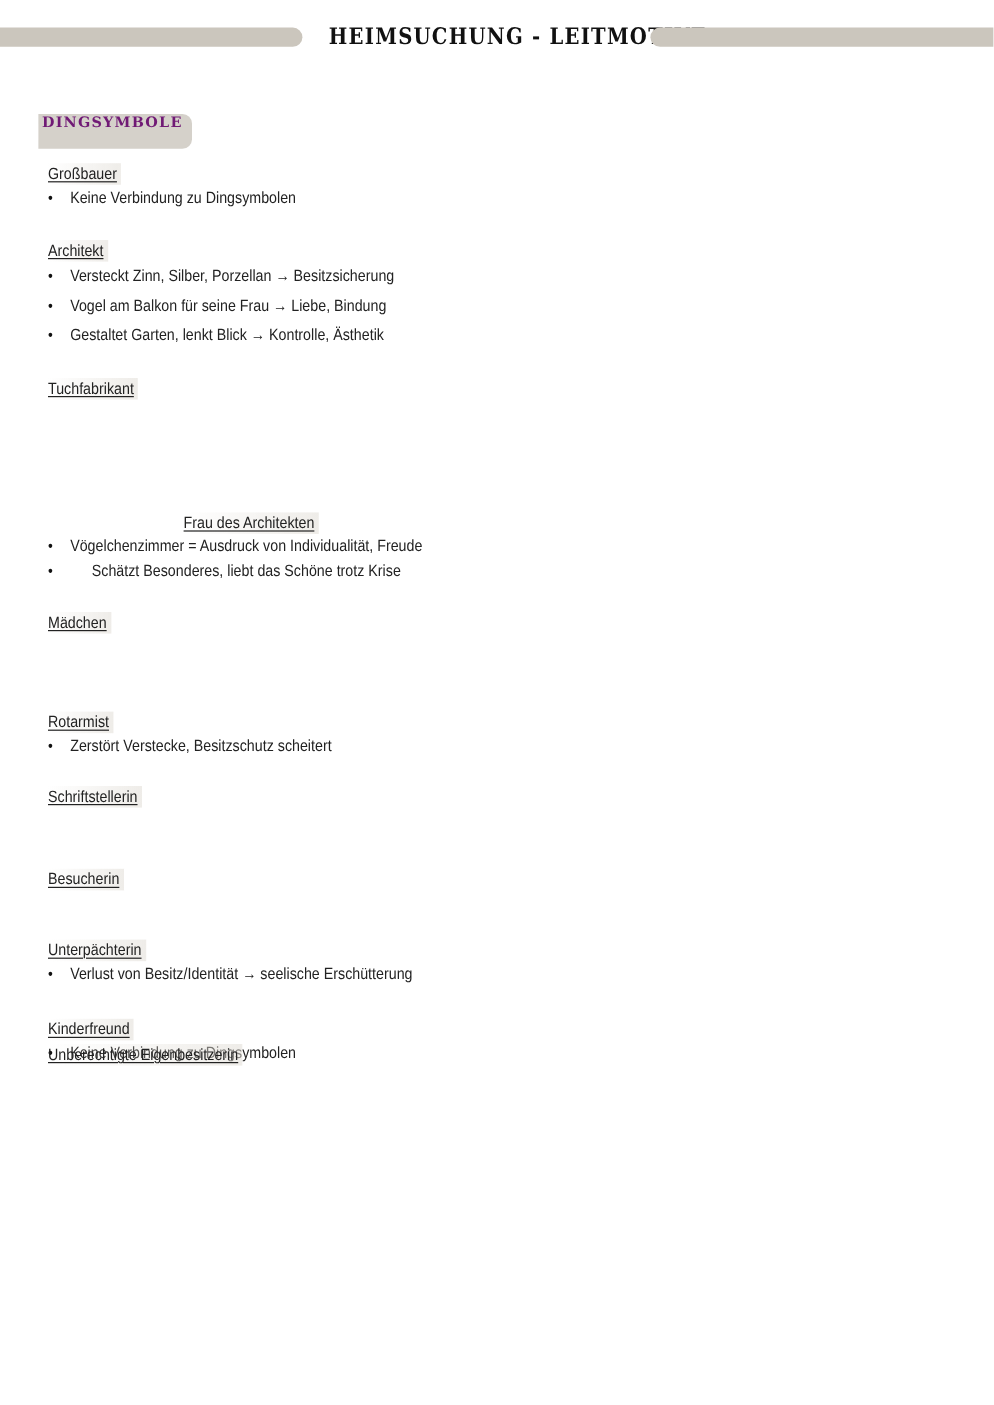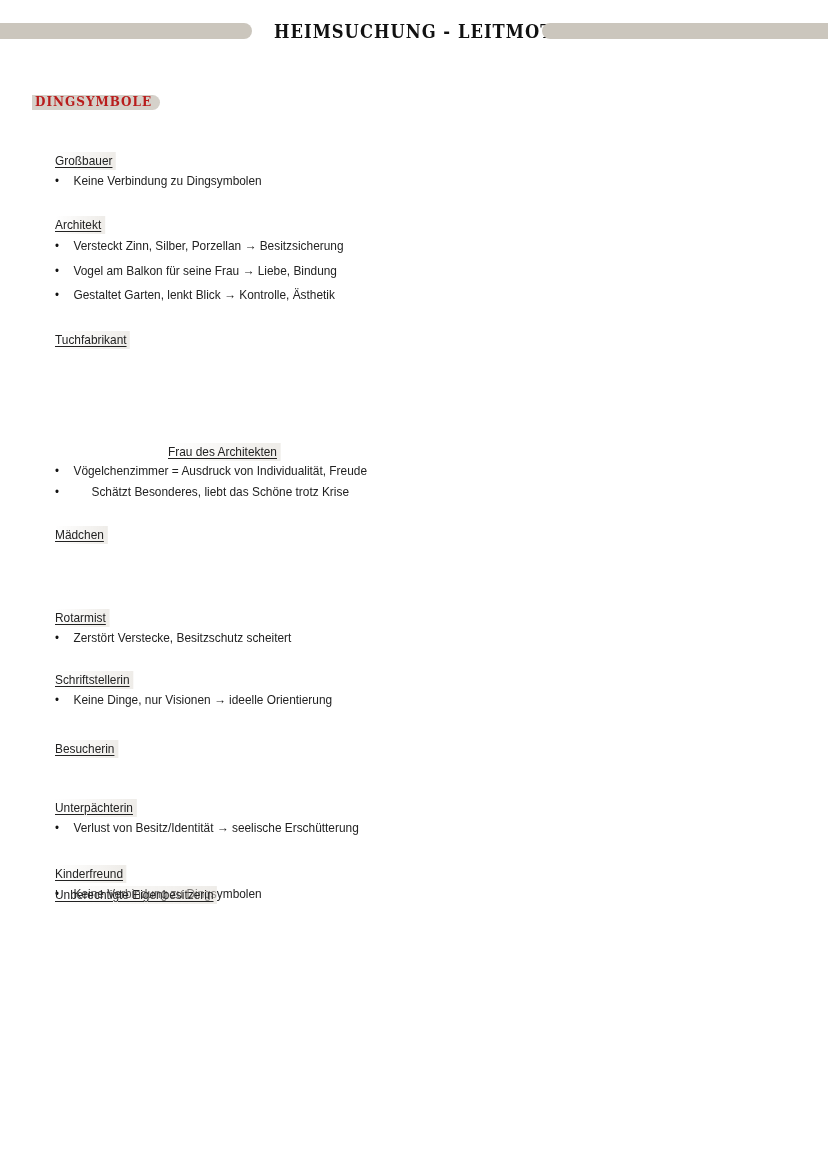--- a/index.html
+++ b/index.html
@@ -1,23 +1,23 @@
 <!DOCTYPE html>
 <html><head>
   <meta charset="utf-8">
   <style>
     html, body { margin:0; padding:0; background:#ffffff; }
     body { width:828px; height:1171px; position:relative; overflow:hidden; font-family:"Liberation Sans", sans-serif; color:#1a1a1a; }
     .title-row { position:absolute; top:21px; left:0; width:828px; height:20px; }
     .bar-left { position:absolute; left:0; top:2px; width:252px; height:16px; background:#cbc6bd; border-radius:0 9px 9px 0; }
     .bar-right { position:absolute; left:542px; top:2px; width:286px; height:16px; background:#cbc6bd; border-radius:9px 0 0 9px; }
     .title { position:absolute; left:254px; top:-2px; width:286px; text-align:center; font-family:"DejaVu Serif", serif; font-weight:bold; font-size:19px; letter-spacing:1.2px; line-height:24px; color:#111; transform:scaleX(0.86); transform-origin:center; white-space:nowrap; }
-    .section-head { position:absolute; left:32px; top:95px; height:15px; padding:0 8px 0 3px; background:#d5d1ca; border-radius:0 8px 8px 0; font-family:"DejaVu Serif", serif; font-weight:bold; font-size:12px; letter-spacing:1px; line-height:15px; color:#b91c1c; }
+    .section-head { position:absolute; left:32px; top:95px; height:29px; padding:0 8px 0 3px; background:#d5d1ca; border-radius:0 8px 8px 0; font-family:"DejaVu Serif", serif; font-weight:bold; font-size:12px; letter-spacing:1px; line-height:15px; color:#701a75; }
     .content { position:absolute; left:40px; top:136px; width:700px; }
-    .group { margin:15px; }
+    .group { margin:0; }
     .name { display:inline-block; font-size:13.5px; line-height:18px; color:#222; text-decoration:underline; text-underline-offset:2px; text-decoration-thickness:1px; background:linear-gradient(90deg, rgba(225,221,214,0.0), rgba(225,221,214,0.55)); padding-right:4px; transform:scaleX(0.88); transform-origin:left; }
     ul { list-style:none; margin:0; padding:0; }
     li { position:relative; padding-left:21px; font-size:13.5px; color:#222; white-space:nowrap; transform:scaleX(0.88); transform-origin:left; }
     li::before { content:"•"; position:absolute; left:0; top:0; font-size:13px; color:#111; }
   </style>
 </head>
 <body>
 
 <div class="title-row">
   <div class="bar-left"></div>
@@ -63,23 +63,20 @@
 
   <div class="group" style="position:absolute; top:457px;">
     <div class="name">Rotarmist</div>
     <ul style="line-height:21px;">
       <li>Zerstört Verstecke, Besitzschutz scheitert</li>
     </ul>
   </div>
 
   <div class="group" style="position:absolute; top:519px;">
     <div class="name">Schriftstellerin</div>
-    <ul style="line-height:21px;">
-      <li>Keine Dinge, nur Visionen → ideelle Orientierung</li>
-    </ul>
   </div>
 
   <div class="group" style="position:absolute; top:588px;text-align:center;">
     <div class="name">Besucherin</div>
   </div>
 
   <div class="group" style="position:absolute; top:647px;">
     <div class="name">Unterpächterin</div>
     <ul style="line-height:21px;">
       <li>Verlust von Besitz/Identität → seelische Erschütterung</li>

